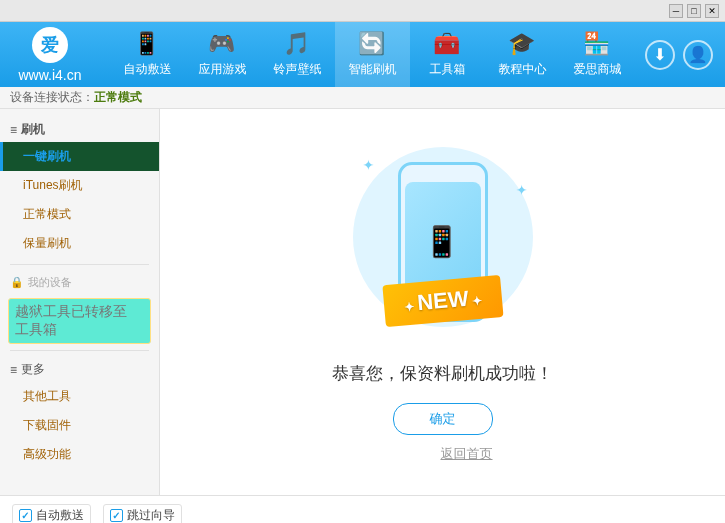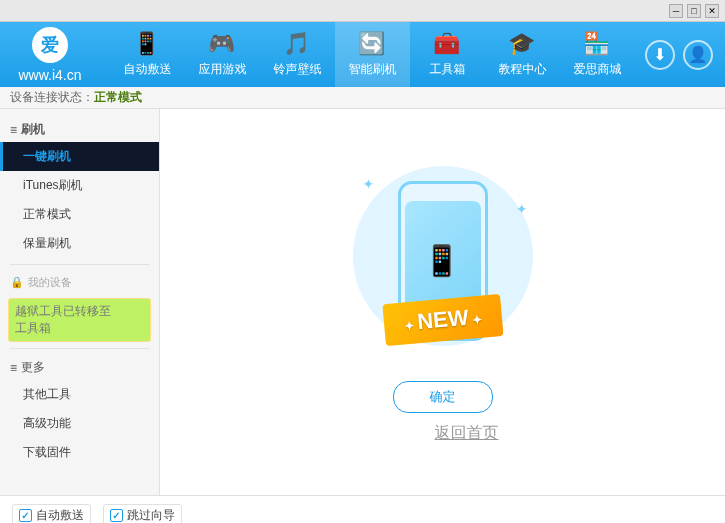--- a/index.html
+++ b/index.html
@@ -107,37 +107,37 @@
       align-items: center;
       padding: 4px 10px;
       font-size: 12px;
       color: #555;
       font-weight: bold;
       gap: 4px;
     }
     .sidebar-item {
       padding: 6px 10px 6px 20px;
       font-size: 12px;
-      color: #404040;
+      color: #a16207;
       cursor: pointer;
       border-left: 3px solid transparent;
     }
     .sidebar-item.active {
-      background: #0f172a;
+      background: #14532d;
       color: #1a9de8;
       border-left: 3px solid #1a9de8;
       font-weight: bold;
     }
     .sidebar-divider { height: 1px; background: #e0e0e0; margin: 6px 10px; }
     .sidebar-notice {
-      background: #bef264;
+      background: #5eead4;
       border: 1px solid #ffe082;
       margin: 4px 8px;
       padding: 4px 6px;
-      font-size: 12px;
+      font-size: 14px;
       color: #777;
       border-radius: 3px;
     }
     .sidebar-more-header {
       display: flex;
       align-items: center;
       padding: 4px 10px;
       font-size: 12px;
       color: #555;
       gap: 4px;
@@ -239,21 +239,21 @@
       background: #fff;
       border: 1px solid #1a9de8;
       color: #1a9de8;
       border-radius: 15px;
       cursor: pointer;
       font-size: 13px;
       margin-bottom: 10px;
       display: flex; align-items: center; justify-content: center;
     }
     .return-link {
-      font-size: 16px;
+      font-size: 13px;
       color: #999;
       cursor: pointer;
       text-decoration: underline;
       margin-left: 48px;
     }
 
     
     .device-bar {
       height: 86px;
       background: #fff;
@@ -386,39 +386,40 @@
     </div>
     <div class="sidebar-divider"></div>
     <div class="sidebar-more-header">
       <span>≡</span>
       <span>更多</span>
     </div>
     <div class="sidebar-item">
       <span>其他工具</span>
     </div>
     <div class="sidebar-item">
+      <span>下载固件</span>
+    </div>
+    <div class="sidebar-item">
       <span>高级功能</span>
-    </div>
-    <div class="sidebar-item">
-      <span>下载固件</span>
     </div>
   </div>
 
   <div class="content">
     <div class="success-illustration">
       <div class="circle-bg"></div>
       <span class="sparkle sparkle1">✦</span>
       <span class="sparkle sparkle2">✦</span>
       <div class="phone-shape">
         <div class="phone-screen">
           <span class="phone-icon-inner">📱</span>
         </div>
       </div>
       <div class="new-banner">NEW</div>
     </div>
+    <div class="success-text">恭喜您，保资料刷机成功啦！</div>
     <button class="confirm-btn">确定</button>
     <span class="return-link">返回首页</span>
   </div>
 </div>
 
 <div class="device-bar">
   <div class="device-bar-left">
     <div class="checkboxes">
       <div class="checkbox-item">
         <div class="checkbox-box checked"></div>

